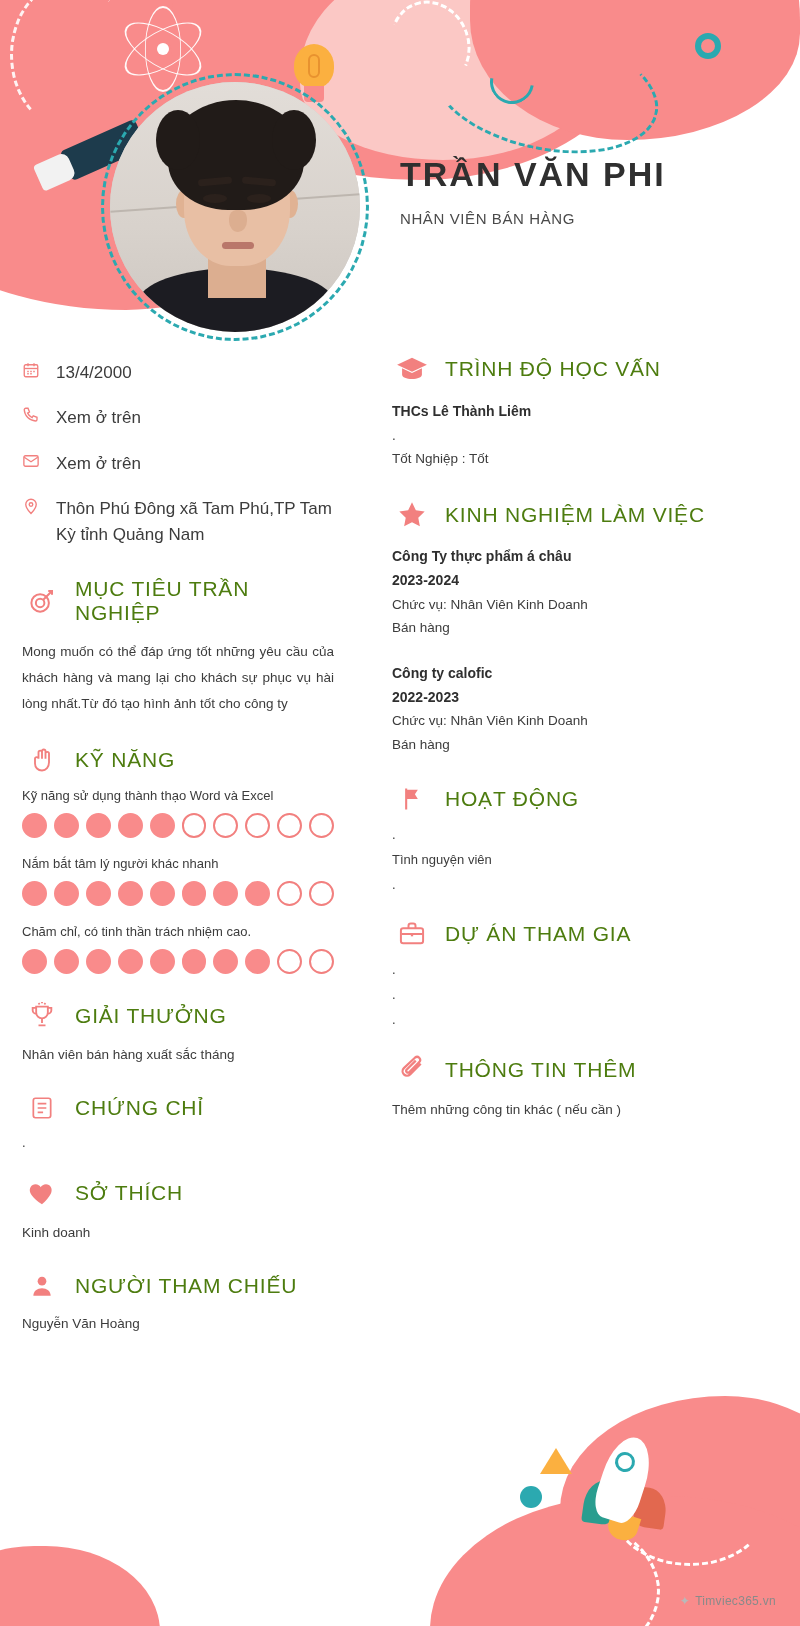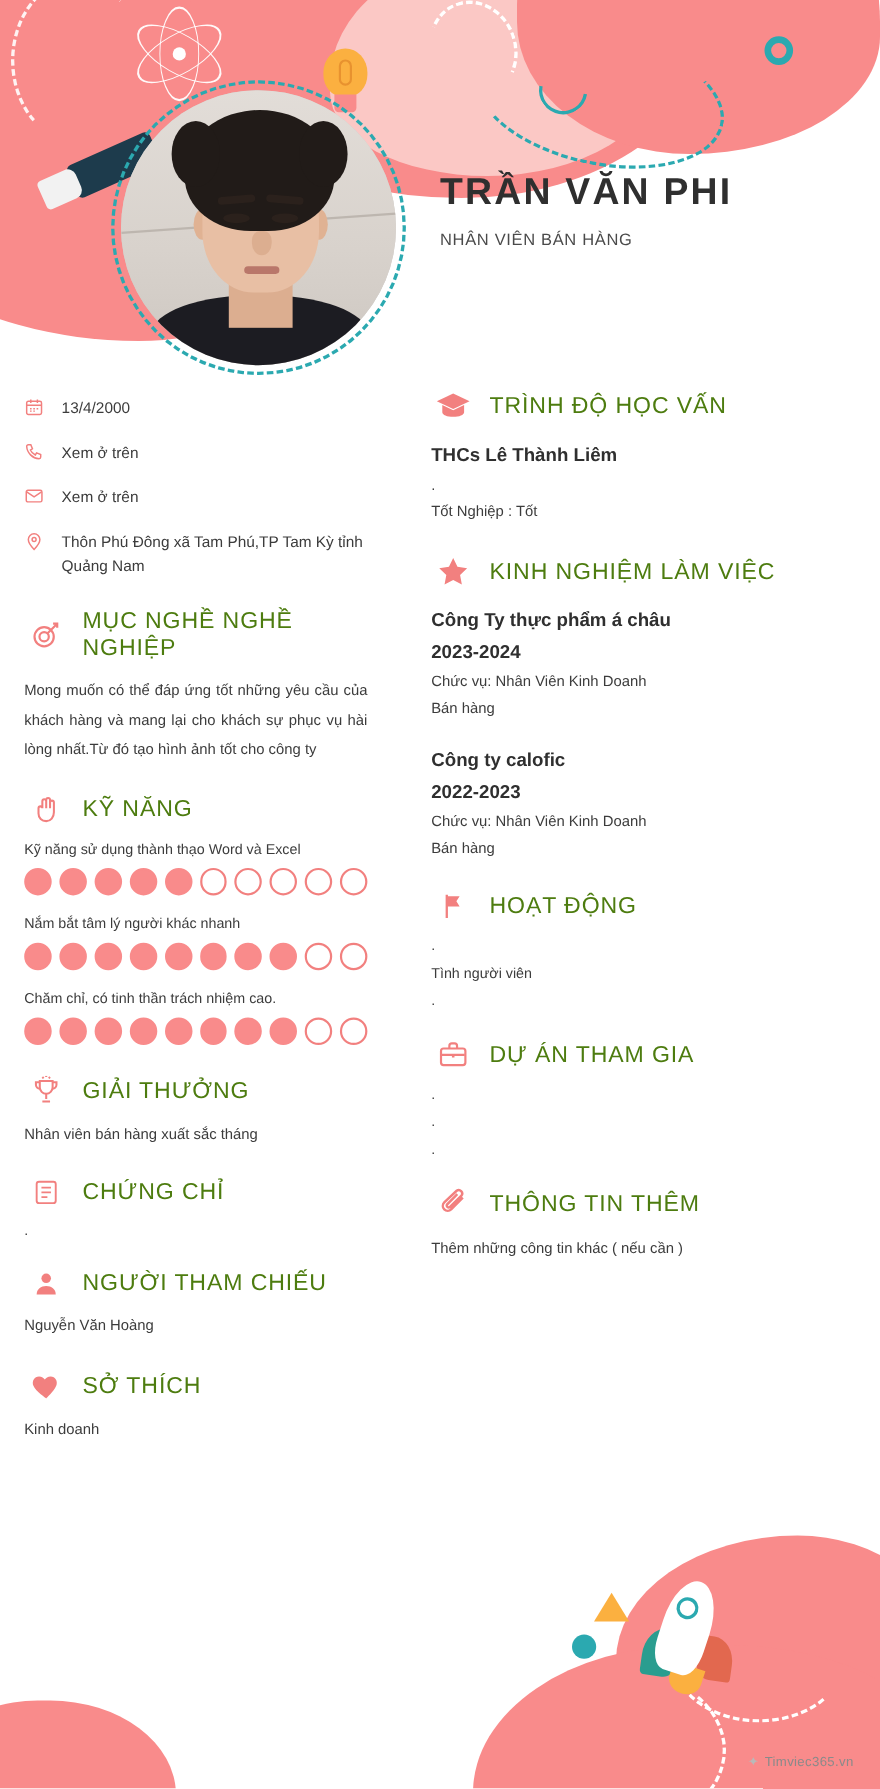--- a/index.html
+++ b/index.html
@@ -127,21 +127,21 @@
   }
   .job-title { margin-top: 16px; font-size: 15px; letter-spacing: .6px; color: #4a4a4a; }
 
   
   .col-left { position: absolute; top: 360px; left: 22px; width: 312px; }
   .col-right { position: absolute; top: 352px; left: 392px; width: 380px; }
 
   
   .contact-item { display: flex; align-items: flex-start; margin-bottom: 19px; }
   .contact-ico { width: 34px; flex: 0 0 34px; color: #f2807f; display:flex; align-items:center; justify-content:flex-start; padding-top:1px; }
-  .contact-txt { font-size: 14px; color: #3c3c3c; line-height: 1.55; }
+  .contact-txt { font-size: 17px; color: #3c3c3c; line-height: 1.55; }
 
   
   .sec { margin-top: 28px; }
   .sec-head { display: flex; align-items: center; gap: 13px; margin-bottom: 14px; }
   .sec-ico { width: 40px; flex: 0 0 40px; display:flex; align-items:center; justify-content:center; color:#f2807f; }
   .sec-title { font-size: 21px; font-weight: normal; letter-spacing: .8px; color: #4d7c0f; }
 
   .body-text { font-size: 13.5px; line-height: 1.95; color: #3c3c3c; text-align: justify; }
 
   
@@ -149,21 +149,21 @@
   .skill-label { font-size: 13px; color: #3c3c3c; margin-bottom: 10px; }
   .dots { display: flex; gap: 7px; margin-bottom: 18px; }
   .dot { width: 25px; height: 25px; border-radius: 50%; border: 2px solid #f2807f; }
   .dot.on { background: #f98b8b; border-color: #f98b8b; }
 
   .simple-line { font-size: 13.5px; color: #3c3c3c; margin-bottom: 8px; line-height: 1.7; }
   .dot-line { font-size: 13px; color: #3c3c3c; margin-bottom: 10px; }
 
   
   .entry { margin-bottom: 22px; }
-  .entry-title { font-size: 17px; font-weight: bold; color: #2f2f2f; line-height: 1.7; }
+  .entry-title { font-size: 14px; font-weight: bold; color: #2f2f2f; line-height: 1.7; }
   .entry-sub { font-size: 13.5px; color: #3c3c3c; line-height: 1.75; }
 
   
   .footer-deco { position: absolute; bottom: 0; left: 0; width: 800px; height: 300px; overflow: hidden; }
   .f-blob-1 { position:absolute; bottom: 40px; left: 560px; width: 300px; height: 190px; background:#f98b8b; border-radius: 55% 45% 50% 50% / 60% 55% 45% 40%; }
   .f-blob-2 { position:absolute; bottom: -80px; left: 430px; width: 430px; height: 210px; background:#f98b8b; border-radius: 50% 50% 40% 45% / 70% 60% 40% 40%; }
   .f-blob-3 { position:absolute; bottom: -70px; left: -80px; width: 240px; height: 150px; background:#f98b8b; border-radius: 50% 50% 45% 45% / 65% 60% 40% 40%; }
   .f-arc-white { position:absolute; bottom: 60px; left: 610px; width: 160px; height: 120px; border: 3px dashed #fff; border-radius: 50%; border-top-color: transparent; border-right-color: transparent; }
   .f-arc-white2 { position:absolute; bottom: -40px; left: 460px; width: 200px; height: 150px; border: 3px dashed #fff; border-radius: 50%; border-top-color: transparent; border-left-color: transparent; }
   .f-ring { position:absolute; bottom: 118px; left: 520px; width: 22px; height: 22px; background:#2ba9b0; border-radius: 50%; }
@@ -284,21 +284,21 @@
 
     <div class="sec">
       <div class="sec-head">
         <span class="sec-ico">
           <svg width="30" height="30" viewBox="0 0 24 24" fill="none" stroke="#f2807f" stroke-width="1.6">
             <circle cx="10.5" cy="13.5" r="7"></circle>
               <circle cx="10.5" cy="13.5" r="3.4"></circle>
             <path d="M13 11l7-7M17 4h3v3"></path>
           </svg>
         </span>
-        <span class="sec-title">MỤC NGHỀ NGHỀ NGHIỆP</span>
+        <span class="sec-title">MỤC TIÊU TRẦN NGHIỆP</span>
       </div>
       <div class="body-text">Mong muốn có thể đáp ứng tốt những yêu cầu của khách hàng và mang lại cho khách sự phục vụ hài lòng nhất.Từ đó tạo hình ảnh tốt cho công ty</div>
     </div>
 
     <div class="sec">
       <div class="sec-head">
         <span class="sec-ico">
           <svg width="28" height="28" viewBox="0 0 24 24" fill="none" stroke="#f2807f" stroke-width="1.6">
             <path d="M9 11V5.5a1.5 1.5 0 013 0V11M12 11V4.5a1.5 1.5 0 013 0V11M15 11V6.5a1.5 1.5 0 013 0V14c0 4-2.5 7-6 7s-6-2.5-6-6v-4a1.5 1.5 0 013 0"></path>
           </svg>
@@ -378,40 +378,40 @@
           </svg>
         </span>
         <span class="sec-title">CHỨNG CHỈ</span>
       </div>
       <div class="dot-line">.</div>
     </div>
 
     <div class="sec">
       <div class="sec-head">
         <span class="sec-ico">
+          <svg width="30" height="30" viewBox="0 0 24 24" fill="#f2807f">
+            <path d="M12 21s-7.5-4.8-9.3-9.1C1.3 8.4 3.4 5 6.8 5c2 0 3.5 1.1 4.2 2.3C11.7 6.1 13.2 5 15.2 5c3.4 0 5.5 3.4 4.1 6.9C17.5 16.2 12 21 12 21z"></path>
+          </svg>
+        </span>
+        <span class="sec-title">SỞ THÍCH</span>
+      </div>
+      <div class="simple-line">Kinh doanh</div>
+    </div>
+
+    <div class="sec">
+      <div class="sec-head">
+        <span class="sec-ico">
           <svg width="26" height="26" viewBox="0 0 24 24" fill="#f2807f">
             <circle cx="12" cy="7.5" r="4"></circle>
               <path d="M4 21c0-4.4 3.6-7 8-7s8 2.6 8 7z"></path>
           </svg>
         </span>
         <span class="sec-title">NGƯỜI THAM CHIẾU</span>
       </div>
       <div class="simple-line">Nguyễn Văn Hoàng</div>
-    </div>
-
-    <div class="sec">
-      <div class="sec-head">
-        <span class="sec-ico">
-          <svg width="30" height="30" viewBox="0 0 24 24" fill="#f2807f">
-            <path d="M12 21s-7.5-4.8-9.3-9.1C1.3 8.4 3.4 5 6.8 5c2 0 3.5 1.1 4.2 2.3C11.7 6.1 13.2 5 15.2 5c3.4 0 5.5 3.4 4.1 6.9C17.5 16.2 12 21 12 21z"></path>
-          </svg>
-        </span>
-        <span class="sec-title">SỞ THÍCH</span>
-      </div>
-      <div class="simple-line">Kinh doanh</div>
     </div>
 
   </div>
 
   <div class="col-right">
 
     <div>
       <div class="sec-head">
         <span class="sec-ico">
           <svg width="34" height="34" viewBox="0 0 24 24" fill="#f2807f">
@@ -457,21 +457,21 @@
       <div class="sec-head">
         <span class="sec-ico">
           <svg width="28" height="28" viewBox="0 0 24 24" fill="none" stroke="#f2807f" stroke-width="1.8">
             <path d="M7 21V3"></path>
               <path d="M7 4h10l-2.5 4L17 12H7z" fill="#f2807f" stroke="none"></path>
           </svg>
         </span>
         <span class="sec-title">HOẠT ĐỘNG</span>
       </div>
       <div class="dot-line">.</div>
-      <div class="dot-line">Tình người viên</div>
+      <div class="dot-line">Tình nguyện viên</div>
       <div class="dot-line">.</div>
     </div>
 
     <div class="sec">
       <div class="sec-head">
         <span class="sec-ico">
           <svg width="28" height="28" viewBox="0 0 24 24" fill="none" stroke="#f2807f" stroke-width="1.7">
             <rect x="2.5" y="7" width="19" height="13" rx="2"></rect>
             <path d="M9 7V5a2 2 0 012-2h2a2 2 0 012 2v2"></path>
               <path d="M3 12h18"></path>

